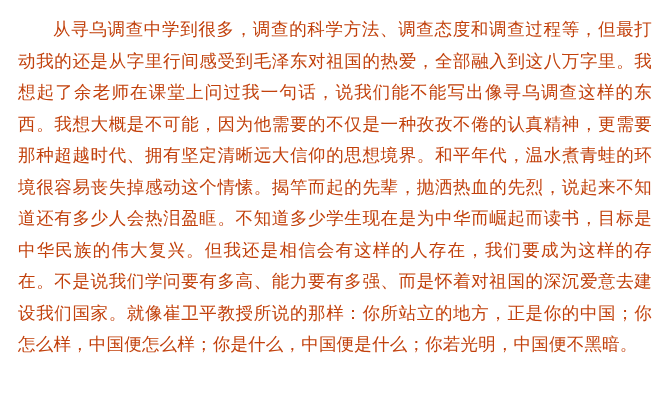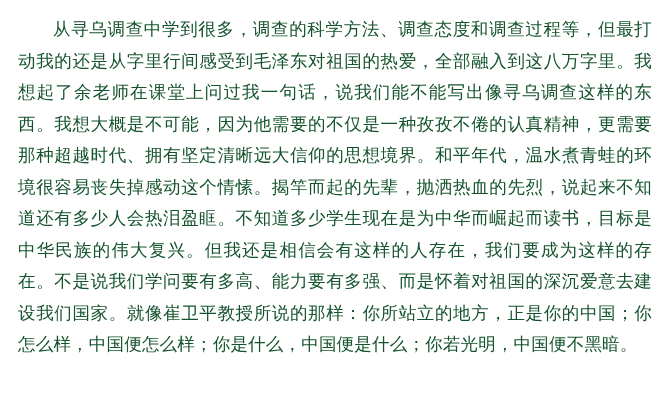--- a/index.html
+++ b/index.html
@@ -17,21 +17,21 @@
     box-sizing: border-box;
     width: 670px;
     height: 419px;
     background: #ffffff;
     padding: 14px 18px 10px 18px;
     position: relative;
   }
   .article {
     font-size: 17.5px;
     line-height: 31.5px;
-    color: #14532d;
+    color: #c2410c;
     text-align: justify;
     text-justify: inter-character;
     letter-spacing: 0.2px;
     font-family: Liberation Sans, sans-serif;
   }
   .para {
     margin: 0;
     text-indent: 2em;
     text-align: justify;
     text-justify: inter-character;

